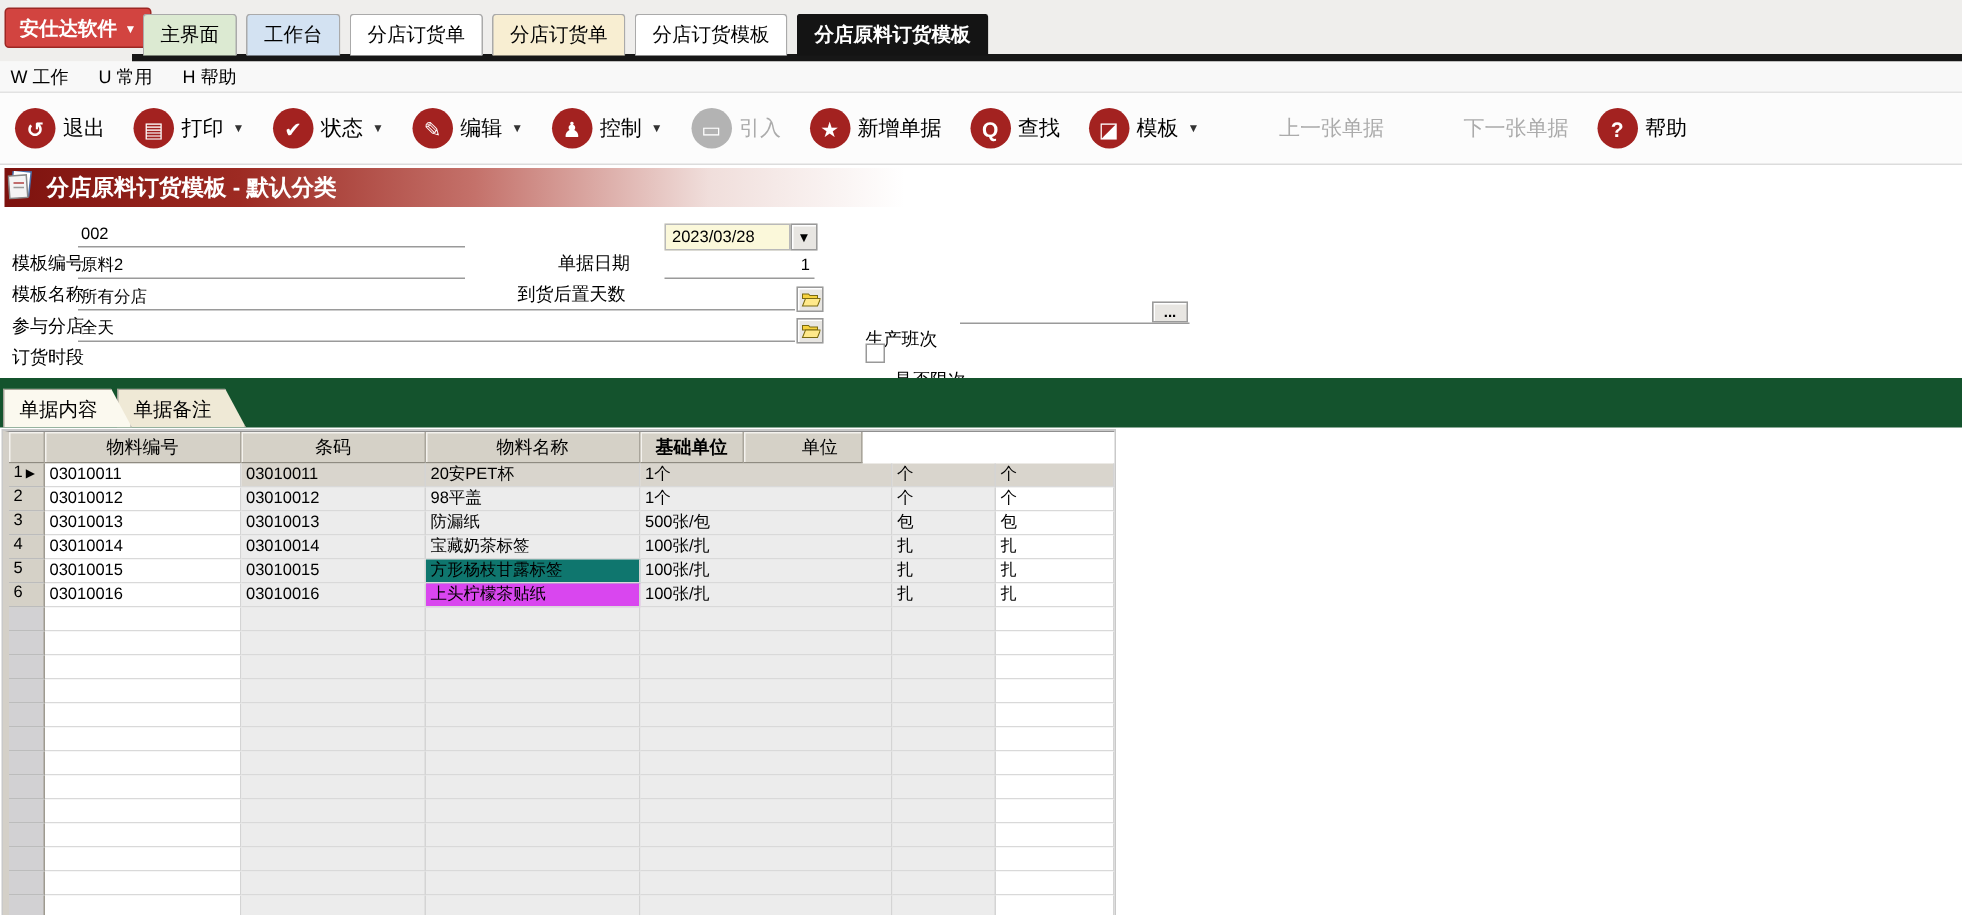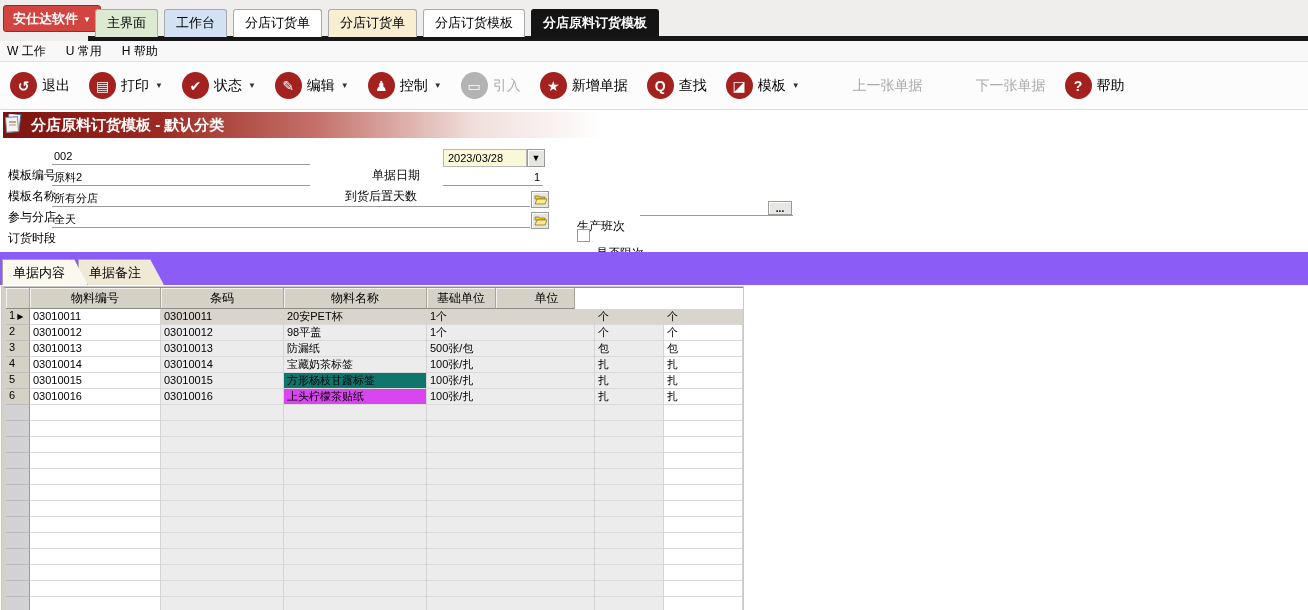--- a/index.html
+++ b/index.html
@@ -43,21 +43,21 @@
   .flabel { position:absolute; font-size:12px; height:16px; line-height:16px; white-space:nowrap;margin-top:16px; }
   .ffield { position:absolute; height:17px; line-height:16px; font-size:11px; border-bottom:1px solid #9a9a9a; padding-left:2px; background:transparent; }
   .datebox { position:absolute; height:18px; line-height:17px; font-size:11px; background:#fbf8da;
     border:1px solid #b9b9b9; padding-left:4px; }
   .smallbtn { position:absolute; background:#e8e6e2; border:1px solid #9a9a9a; box-shadow:inset 1px 1px 0 #fff;
     display:flex; align-items:center; justify-content:center; cursor:pointer; font-size:9px; }
   .chk { position:absolute; width:13px; height:13px; background:#fff; border:1px solid #999; cursor:pointer; }
   .num-right { text-align:right; padding-right:3px; }
 
   
-  .strip { position:absolute; top:252px; left:0; width:1308px; height:33px; background:#8b5cf6; }
+  .strip { position:absolute; top:252px; left:0; width:1308px; height:33px; background:#14532d; }
   .ctabs { position:absolute; left:2px; bottom:0; display:flex; }
   .ctab { height:26px; line-height:25px; font-size:13px; padding:0 22px 0 10px; margin-right:-10px;
     background:#efe9d6; border:1px solid #a8a49a; border-bottom:none; cursor:pointer;
     clip-path:polygon(0 0, calc(100% - 14px) 0, 100% 100%, 0 100%); }
   .ctab.active { background:#fbf9ef; z-index:2; font-weight:normal; }
 
   
   .grid { position:absolute; top:287px; left:2px; width:741px; height:323px; overflow:hidden;
     border-left:4px solid #d4d0c8; border-top:1px solid #8f8f8f; outline:1px solid #c9c9c9; background:#fff; }
   .g-row { display:flex; height:16px; }
@@ -208,21 +208,21 @@
       <div class="ctab">单据备注</div>
     </div>
 </div>
 
 <div class="grid">
     <div class="g-hrow">
       <div class="g-hcell" style="width: 24px;"></div>
       <div class="g-hcell" style="width: 131px;">物料编号</div>
       <div class="g-hcell" style="width: 123px;">条码</div>
       <div class="g-hcell" style="width: 143px;">物料名称</div>
-      <div class="g-hcell" style="width: 69px;">基础单位</div>
+      <div class="g-hcell" style="width: 69px; font-weight: bold;">基础单位</div>
       <div class="g-hcell" style="width: 79px; padding-left: 23px;">单位</div>
     </div>
     <div class="g-row">
       <div class="g-num" style="background: rgb(213, 209, 199); width: 24px;">1<div class="arrow" style="display: inline;">▶</div></div>
       <div class="g-cell" style="background: rgb(255, 255, 255); width: 131px;">03010011</div>
       <div class="g-cell" style="background: rgb(217, 213, 205); width: 123px;">03010011</div>
       <div class="g-cell" style="background: rgb(217, 213, 205); width: 143px;">20安PET杯</div>
       <div class="g-cell" style="background: rgb(217, 213, 205); width: 168px;">1个</div>
       <div class="g-cell" style="background: rgb(217, 213, 205); width: 69px;">个</div>
       <div class="g-cell" style="background: rgb(217, 213, 205); width: 79px;">个</div>

